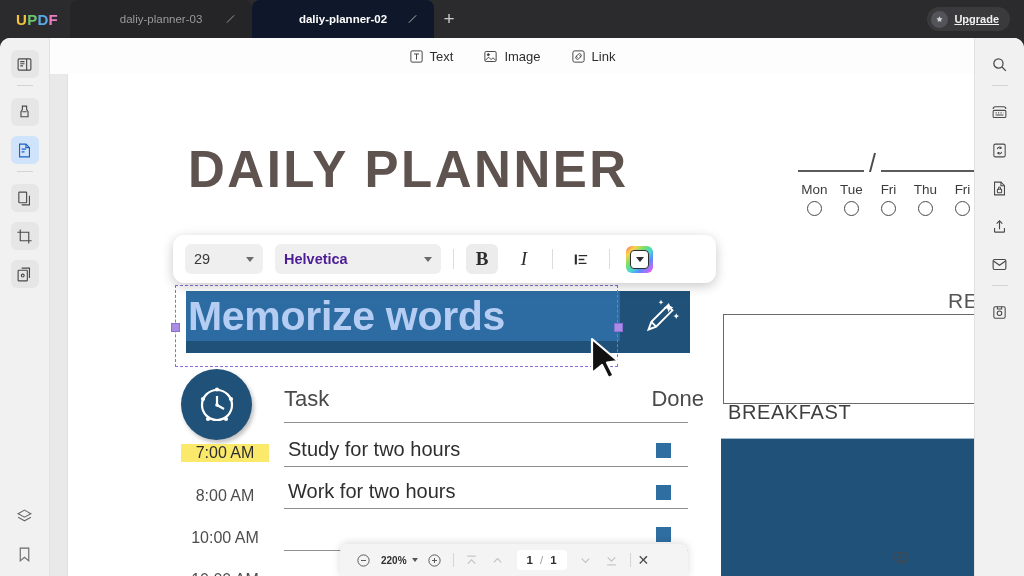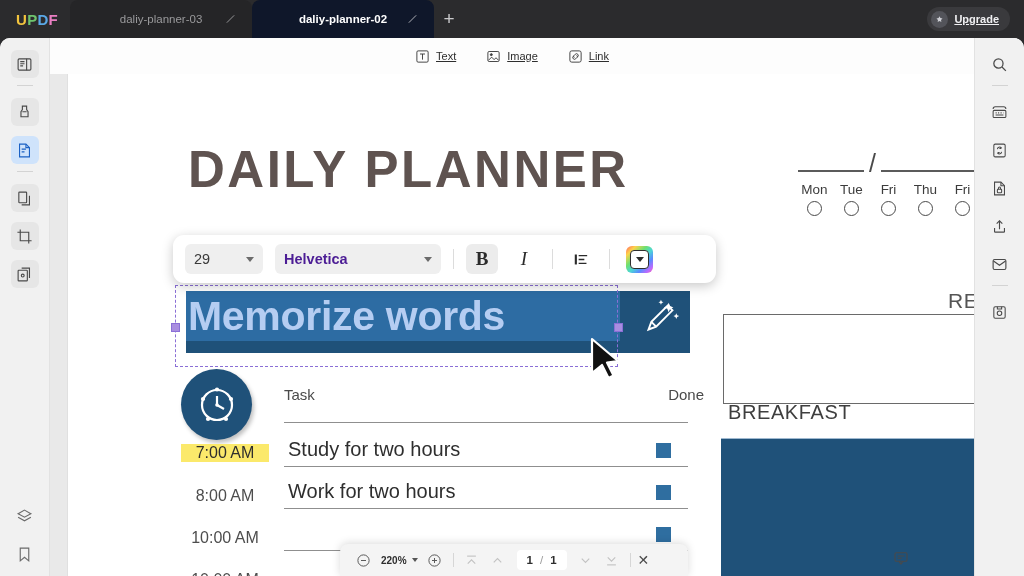--- a/index.html
+++ b/index.html
@@ -82,21 +82,21 @@
   .rail-bottom{ margin-bottom:8px; }
 
   
   .edit-toolbar{
     position:absolute; left:50px; top:0; right:50px; height:36px;
     display:flex; align-items:center; justify-content:center; gap:30px;
     background:#fdfdfd;
   }
   .et-item{display:flex;align-items:center;gap:6px;cursor:pointer;}
   .et-item svg{width:15px;height:15px;color:#3d3d3d;}
-  .et-item .et-label{font-size:11px;color:#2e2e2e;text-decoration:underline;}
+  .et-item .et-label{font-size:13px;color:#2e2e2e;}
 
   
   .doc-area{
     position:absolute; left:50px; top:36px; right:50px; bottom:0;
     background:#e9e9e9; overflow:hidden;
   }
   .page{
     position:absolute; left:18px; top:0; width:907px; height:540px;
     background:#ffffff; box-shadow:0 0 0 1px #e0e0e0;
   }
@@ -171,21 +171,21 @@
   
   .clock{
     position:absolute; left:113px; top:295px; width:71px;height:71px;
     border-radius:50%; background:#1f5179;
     box-shadow:2px 3px 4px rgba(0,0,0,.25);
     display:flex;align-items:center;justify-content:center;
   }
   .clock svg{width:48px;height:48px;}
   .task-head{
     position:absolute; left:216px; top:312px; width:420px;
-    display:flex; justify-content:space-between; font-size:15px; color:#4a4a4a;
+    display:flex; justify-content:space-between; font-size:22px; color:#4a4a4a;
   }
   .task-rule{
     position:absolute; left:216px; width:404px; height:1.4px; background:#8f8f8f;
   }
   .time-col{ position:absolute; left:113px; font-size:16px; color:#4d4d4d; width:88px; text-align:center;}
   .time-col.hl{ background:#fbe96b; color:#2e2e2e; }
   .task-text{ position:absolute; left:220px; font-size:20px; color:#2e2e2e;}
   .done-box{ position:absolute; left:588px; width:15px;height:15px;background:#2f6ea0;}
 
   

